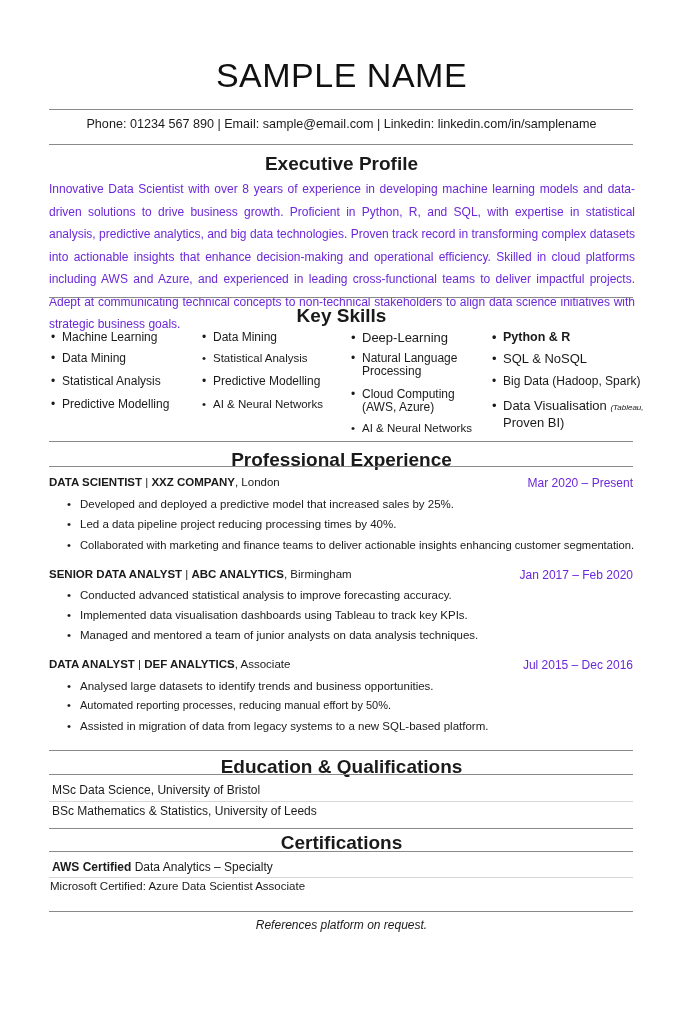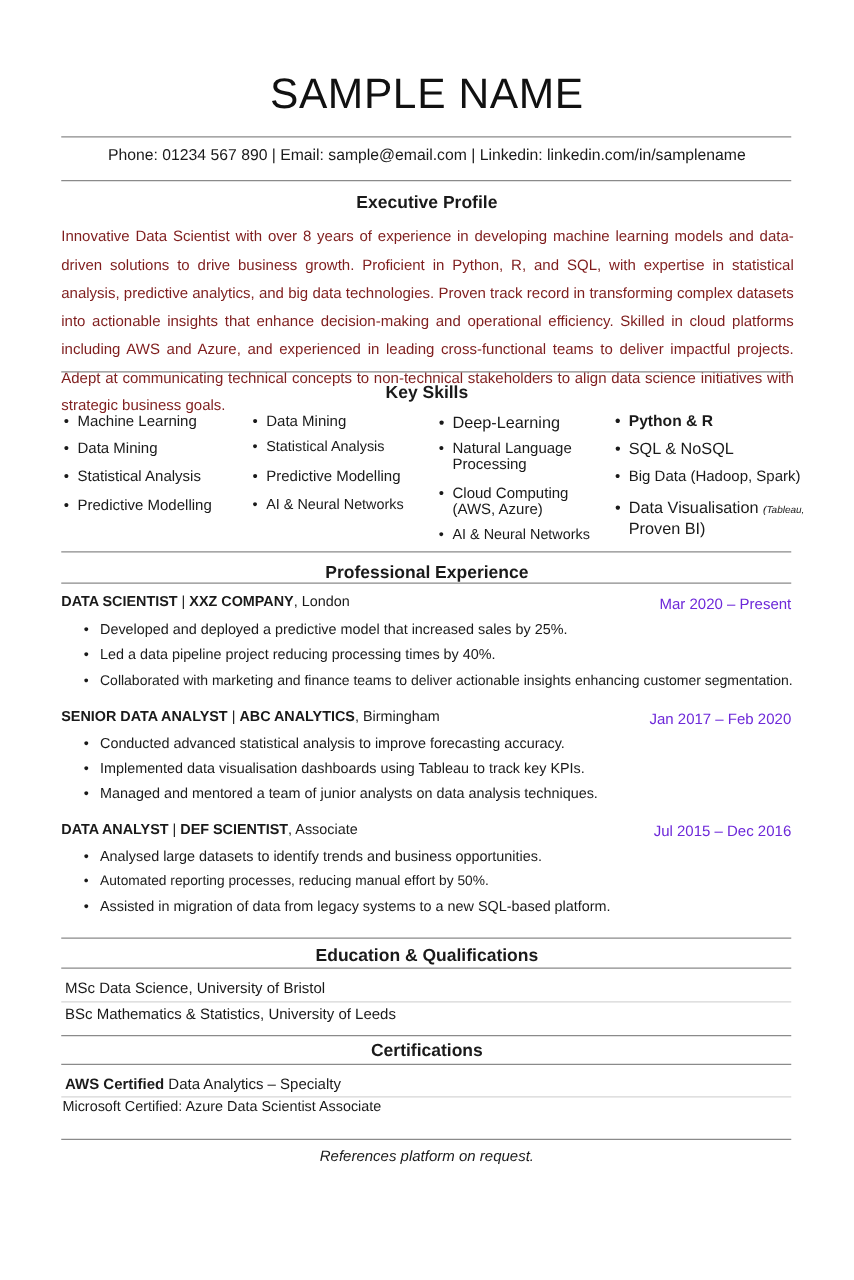--- a/index.html
+++ b/index.html
@@ -4,22 +4,22 @@
 <style>
   html, body { margin: 0; padding: 0; background: #ffffff; }
   body { width: 683px; height: 1024px; position: relative; overflow: hidden;
          font-family: "Liberation Sans", sans-serif; color: #1a1a1a; }
   .abs { position: absolute; }
   .rule { position: absolute; left: 49px; width: 584px; height: 0; border-top: 1px solid #8a8a8a; }
   .rule.light { border-top: 1px solid #d6d6d6; }
   .name { left: 0; width: 683px; top: 56px; text-align: center;
           font-family: Liberation Sans, sans-serif; font-size: 34px; letter-spacing: 0.5px; color: #111; }
   .contact { left: 0; width: 683px; top: 117px; text-align: center; font-size: 12.6px; color: #1a1a1a; }
-  .sec-title { left: 0; width: 683px; text-align: center; font-size: 14px; font-weight: bold; color: #1a1a1a; }
-  .profile { left: 49px; width: 586px; top: 178px; font-size: 12px; line-height: 22.5px; text-align: justify; color: #7f1d1d; }
+  .sec-title { left: 0; width: 683px; text-align: center; font-size: 19px; font-weight: bold; color: #1a1a1a; }
+  .profile { left: 49px; width: 586px; top: 178px; font-size: 12px; line-height: 22.5px; text-align: justify; color: #6d28d9; }
   .skill { position: absolute; font-size: 12px; line-height: 13px; color: #1a1a1a; }
   .skill .dot { position: absolute; left: -11px; top: 0; }
   .skill.big { font-size: 13px; }
   .skill.semi { font-weight: bold; font-size: 12.5px; }
   .skill .small-it { font-style: italic; font-size: 8px; }
   .job-title { left: 49px; font-size: 11.5px; color: #1a1a1a; }
   .job-title .b { font-weight: bold; }
   .job-date { right: 50px; font-size: 12px; color: #6d28d9; }
   .bullet { left: 80px; font-size: 11.5px; color: #1a1a1a; white-space: nowrap; }
   .bullet .dot { position: absolute; left: -13px; }
@@ -71,21 +71,21 @@
 <div class="abs bullet" style="top:498px"><span class="dot">•</span><span>Developed and deployed a predictive model that increased sales by 25%.</span></div>
 <div class="abs bullet" style="top:518px"><span class="dot">•</span><span>Led a data pipeline project reducing processing times by 40%.</span></div>
 <div class="abs bullet" style="top:539px;font-size:11.2px"><span class="dot">•</span><span>Collaborated with marketing and finance teams to deliver actionable insights enhancing customer segmentation.</span></div>
 
 <div class="abs job-title" style="top:568px"><span class="b">SENIOR DATA ANALYST</span><span> | </span><span class="b">ABC ANALYTICS</span><span>, Birmingham</span></div>
 <div class="abs job-date" style="top:568px">Jan 2017 – Feb 2020</div>
 <div class="abs bullet" style="top:589px"><span class="dot">•</span><span>Conducted advanced statistical analysis to improve forecasting accuracy.</span></div>
 <div class="abs bullet" style="top:609px"><span class="dot">•</span><span>Implemented data visualisation dashboards using Tableau to track key KPIs.</span></div>
 <div class="abs bullet" style="top:629px"><span class="dot">•</span><span>Managed and mentored a team of junior analysts on data analysis techniques.</span></div>
 
-<div class="abs job-title" style="top:658px"><span class="b">DATA ANALYST</span><span> | </span><span class="b">DEF SCIENTIST</span><span>, Associate</span></div>
+<div class="abs job-title" style="top:658px"><span class="b">DATA ANALYST</span><span> | </span><span class="b">DEF ANALYTICS</span><span>, Associate</span></div>
 <div class="abs job-date" style="top:658px">Jul 2015 – Dec 2016</div>
 <div class="abs bullet" style="top:680px"><span class="dot">•</span><span>Analysed large datasets to identify trends and business opportunities.</span></div>
 <div class="abs bullet" style="top:699px;font-size:11px"><span class="dot">•</span><span>Automated reporting processes, reducing manual effort by 50%.</span></div>
 <div class="abs bullet" style="top:720px"><span class="dot">•</span><span>Assisted in migration of data from legacy systems to a new SQL-based platform.</span></div>
 
 <div class="rule" style="top:750px"></div>
 
 <div class="abs sec-title" style="top:756px">Education &amp; Qualifications</div>
 <div class="rule" style="top:774px"></div>
 <div class="abs edu" style="top:783px"><span>MSc</span><span> Data Science, University of Bristol</span></div>

